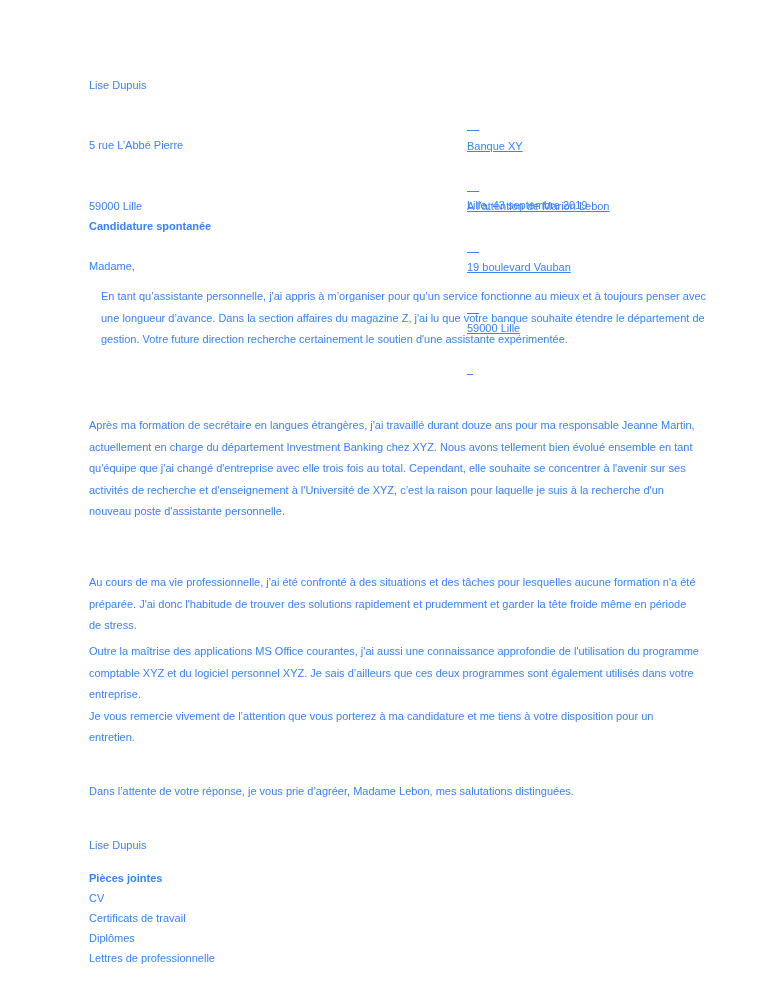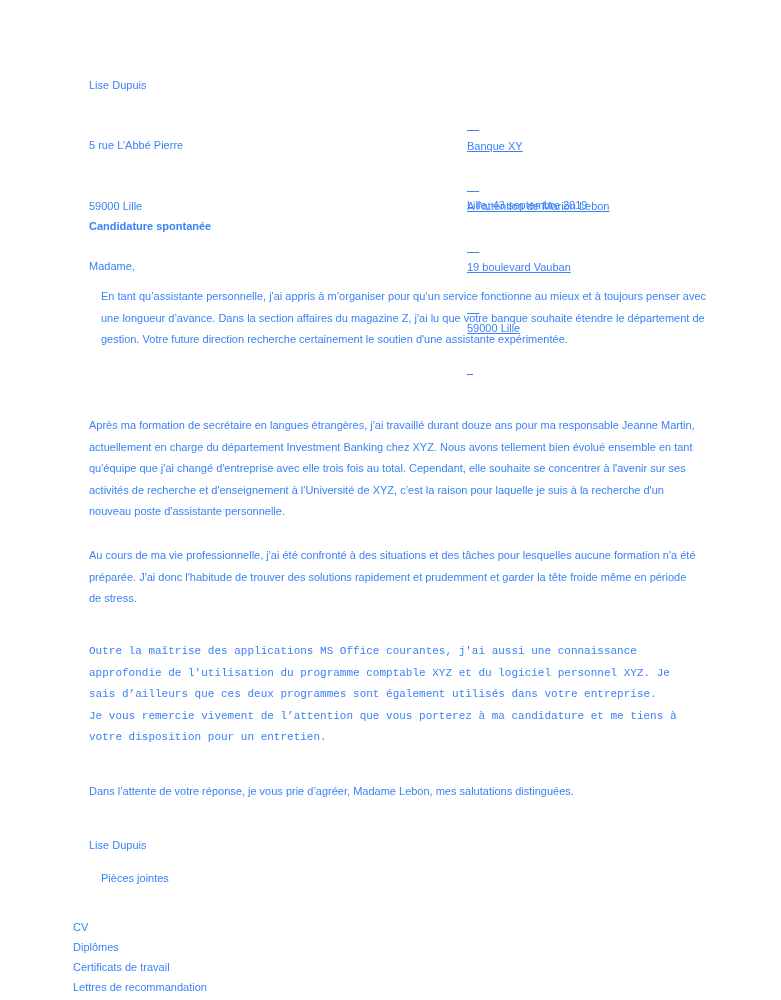--- a/index.html
+++ b/index.html
@@ -69,37 +69,35 @@
   }
   
   .body-block {
     left: 89px;
     width: 610px;
     line-height: 21.6px;
     text-align: left;
   }
   #para-1 { top: 286px; margin-left: 12px; }
   #para-2 { top: 403px; margin-top: 12px; }
-  #para-3 { top: 545px; }
-  #para-4 { top: 641px; font-family: Liberation Mono, monospace; }
+  #para-3 { top: 572px; }
+  #para-4 { top: 641px; }
   #closing { top: 781px; }
   #signature { top: 835px; }
   
   #enclosures-heading {
     left: 89px;
     top: 868px;
-    font-weight: normal;
-    margin-left: 12px;
+    font-weight: bold;
   }
   #enclosures-list {
-    left: 73px;
+    left: 89px;
     top: 888px;
     width: 400px;
     line-height: 20.1px;
-    margin-top: 29px;
   }
   .enclosure-item {
     display: block;
     white-space: pre;
   }
 </style>
 </head>
 <body>
 
 <div class="page">
@@ -127,15 +125,15 @@
   <div class="block body-block" id="para-2">Après ma formation de secrétaire en langues étrangères, j'ai travaillé durant douze ans pour ma responsable Jeanne Martin, actuellement en charge du département Investment Banking chez XYZ. Nous avons tellement bien évolué ensemble en tant qu'équipe que j'ai changé d'entreprise avec elle trois fois au total. Cependant, elle souhaite se concentrer à l'avenir sur ses activités de recherche et d'enseignement à l'Université de XYZ, c’est la raison pour laquelle je suis à la recherche d'un nouveau poste d'assistante personnelle.</div>
   <div class="block body-block" id="para-3">Au cours de ma vie professionnelle, j'ai été confronté à des situations et des tâches pour lesquelles aucune formation n'a été préparée. J'ai donc l'habitude de trouver des solutions rapidement et prudemment et garder la tête froide même en période de stress.</div>
   <div class="block body-block" id="para-4">Outre la maîtrise des applications MS Office courantes, j'ai aussi une connaissance approfondie de l'utilisation du programme comptable XYZ et du logiciel personnel XYZ. Je sais d’ailleurs que ces deux programmes sont également utilisés dans votre entreprise.
 Je vous remercie vivement de l’attention que vous porterez à ma candidature et me tiens à votre disposition pour un entretien.</div>
 
   <div class="block body-block" id="closing">Dans l’attente de votre réponse, je vous prie d’agréer, Madame Lebon, mes salutations distinguées.</div>
 
   <div class="block body-block" id="signature">Lise Dupuis</div>
 
   <div class="block" id="enclosures-heading">Pièces jointes</div>
-  <div class="block" id="enclosures-list"><span class="enclosure-item">CV</span><span class="enclosure-item">Diplômes</span><span class="enclosure-item">Certificats de travail</span><span class="enclosure-item">Lettres de recommandation</span></div>
+  <div class="block" id="enclosures-list"><span class="enclosure-item">CV</span><span class="enclosure-item">Certificats de travail</span><span class="enclosure-item">Diplômes</span><span class="enclosure-item">Lettres de professionnelle</span></div>
 
 </div>
 
 </body></html>

